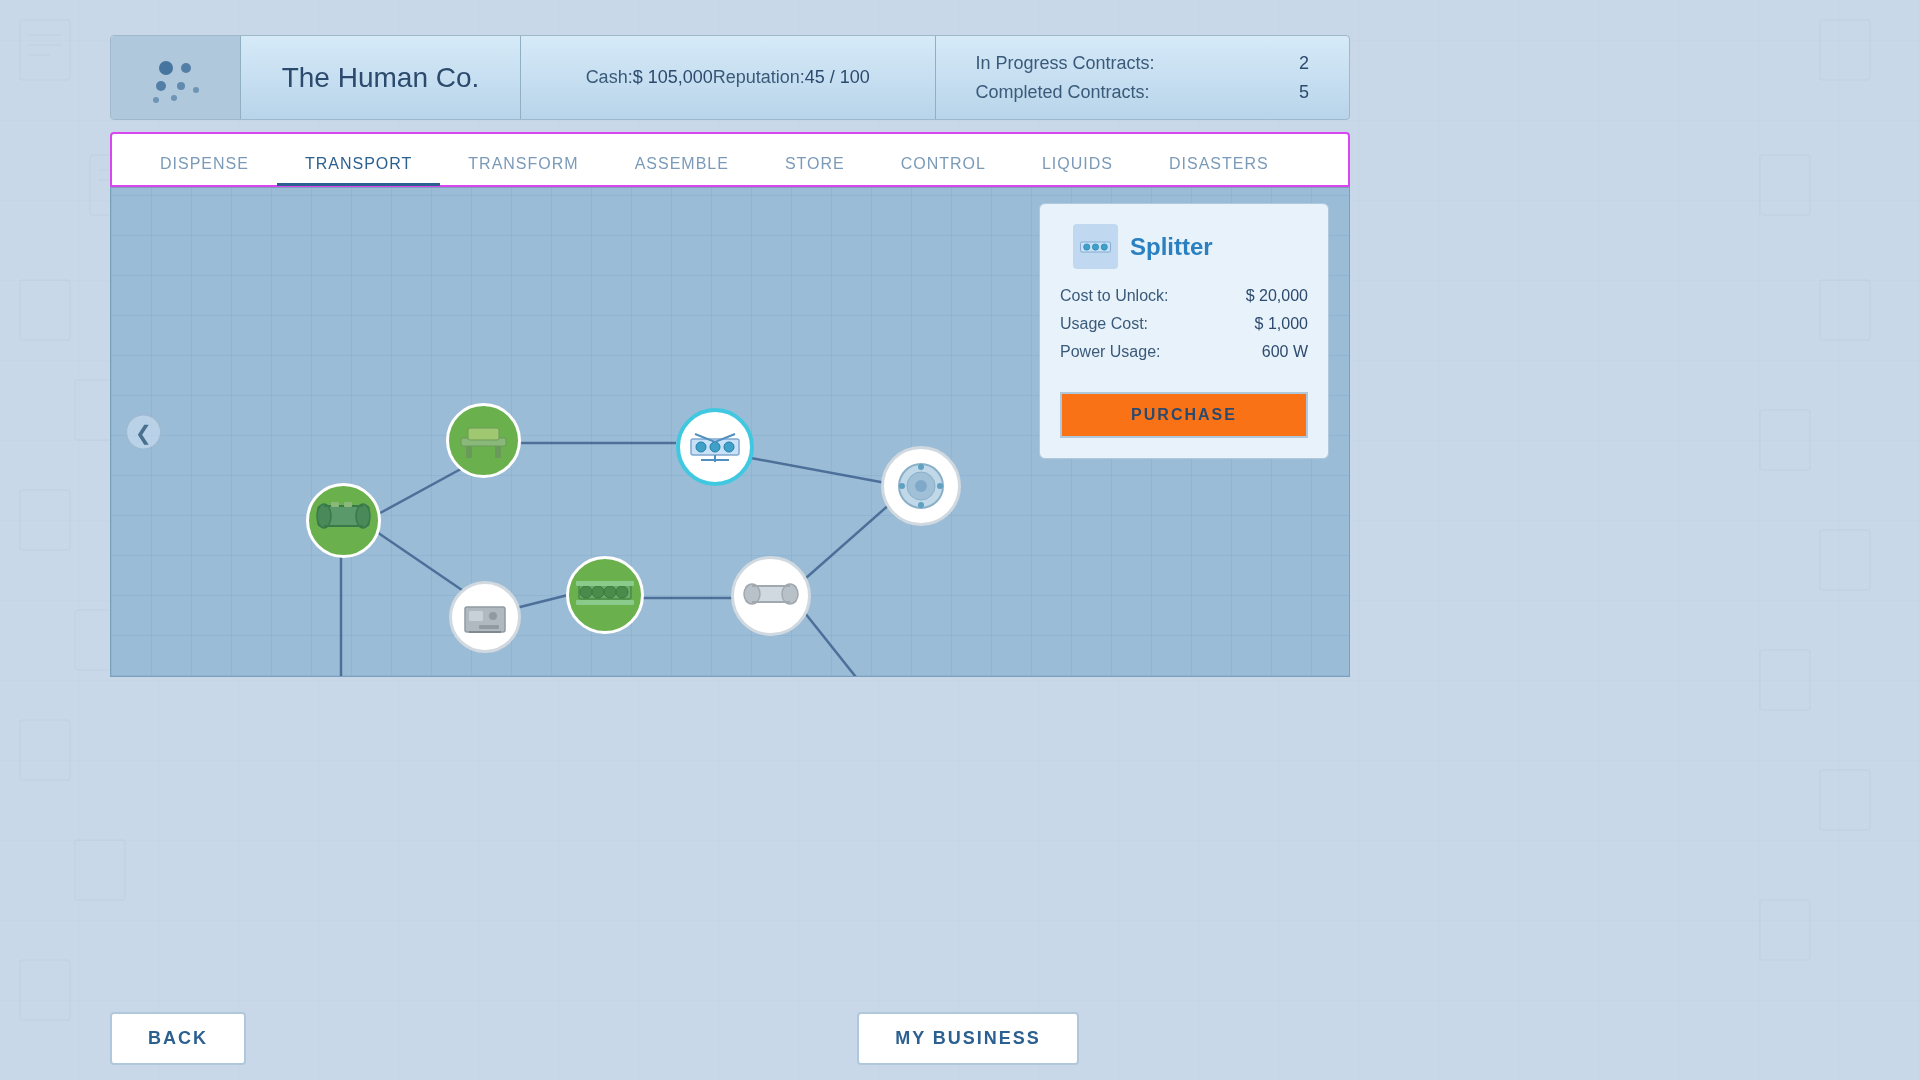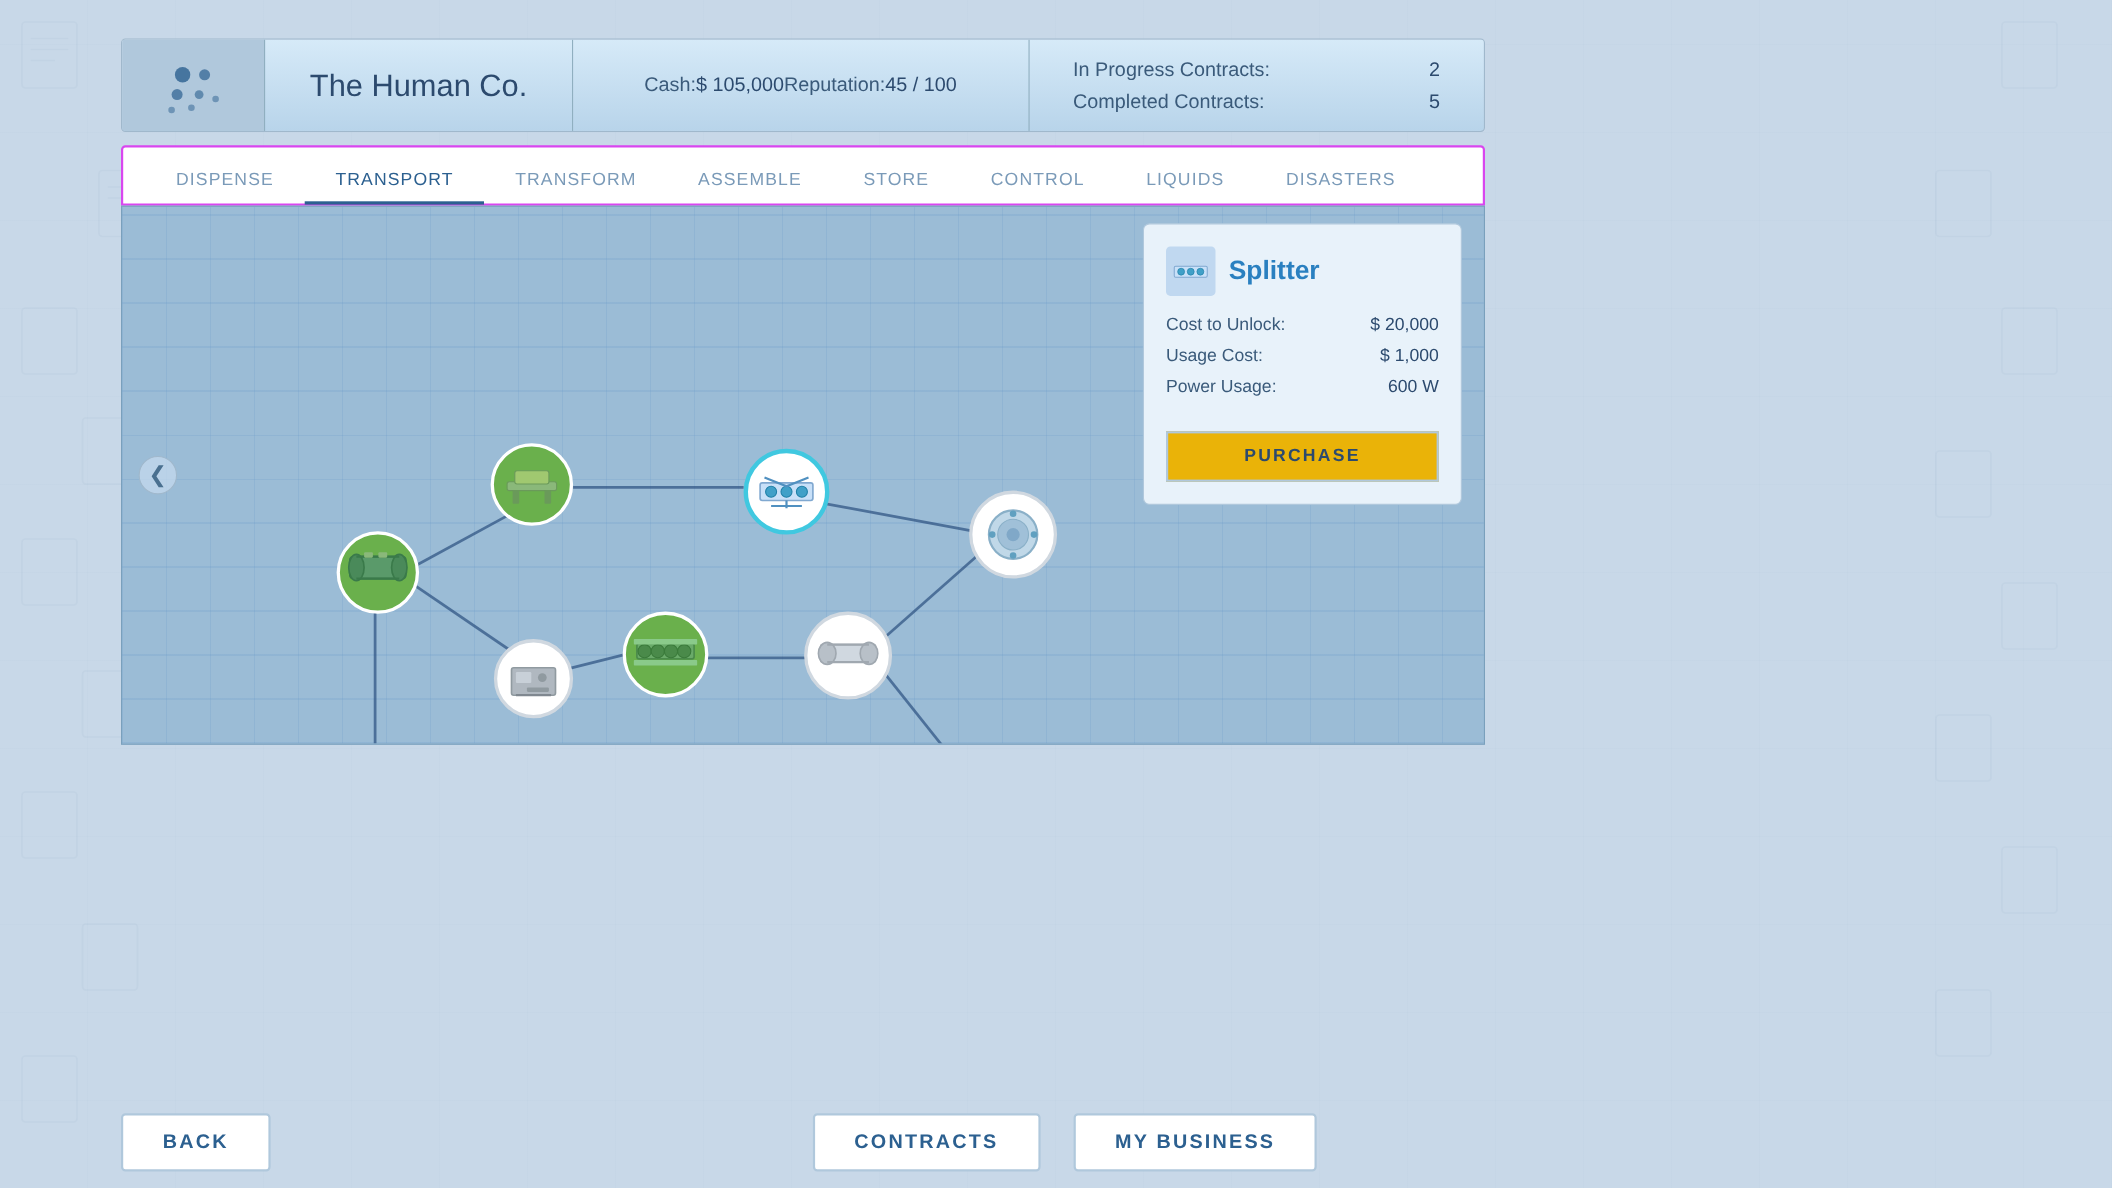--- a/index.html
+++ b/index.html
@@ -220,20 +220,21 @@
       background: #e8f2fa;
       border: 1px solid #b0c8dc;
       border-radius: 6px;
       padding: 20px;
     }
 
     .info-panel-header {
       display: flex;
       align-items: center;
       margin-bottom: 18px;
+      margin-left: 13px;
     }
 
     .info-icon {
       width: 45px;
       height: 45px;
       background: #c0d8f0;
       border-radius: 4px;
       display: flex;
       align-items: center;
       justify-content: center;
@@ -257,21 +258,21 @@
 
     .info-value {
       color: #2c4a6e;
       font-weight: 500;
     }
 
     .purchase-btn {
       display: block;
       width: 100%;
       padding: 12px;
-      background: #eab308;
+      background: #f97316;
       border: 2px solid #b0c8dc;
       color: #2c4a6e;
       font-size: 16px;
       font-weight: 700;
       letter-spacing: 2px;
       cursor: pointer;
       margin-top: 31px;
       text-align: center;
     }
 
@@ -538,17 +539,16 @@
       </div>
 
       <button class="purchase-btn">PURCHASE</button>
     </div>
   </div>
 </div>
 
 <div class="bottom-bar">
   <button class="bottom-btn">BACK</button>
   <div class="bottom-center">
-    <button class="bottom-btn">CONTRACTS</button>
     <button class="bottom-btn">MY BUSINESS</button>
   </div>
   <div style="width: 120px;"></div>
 </div>
 
 </body></html>

